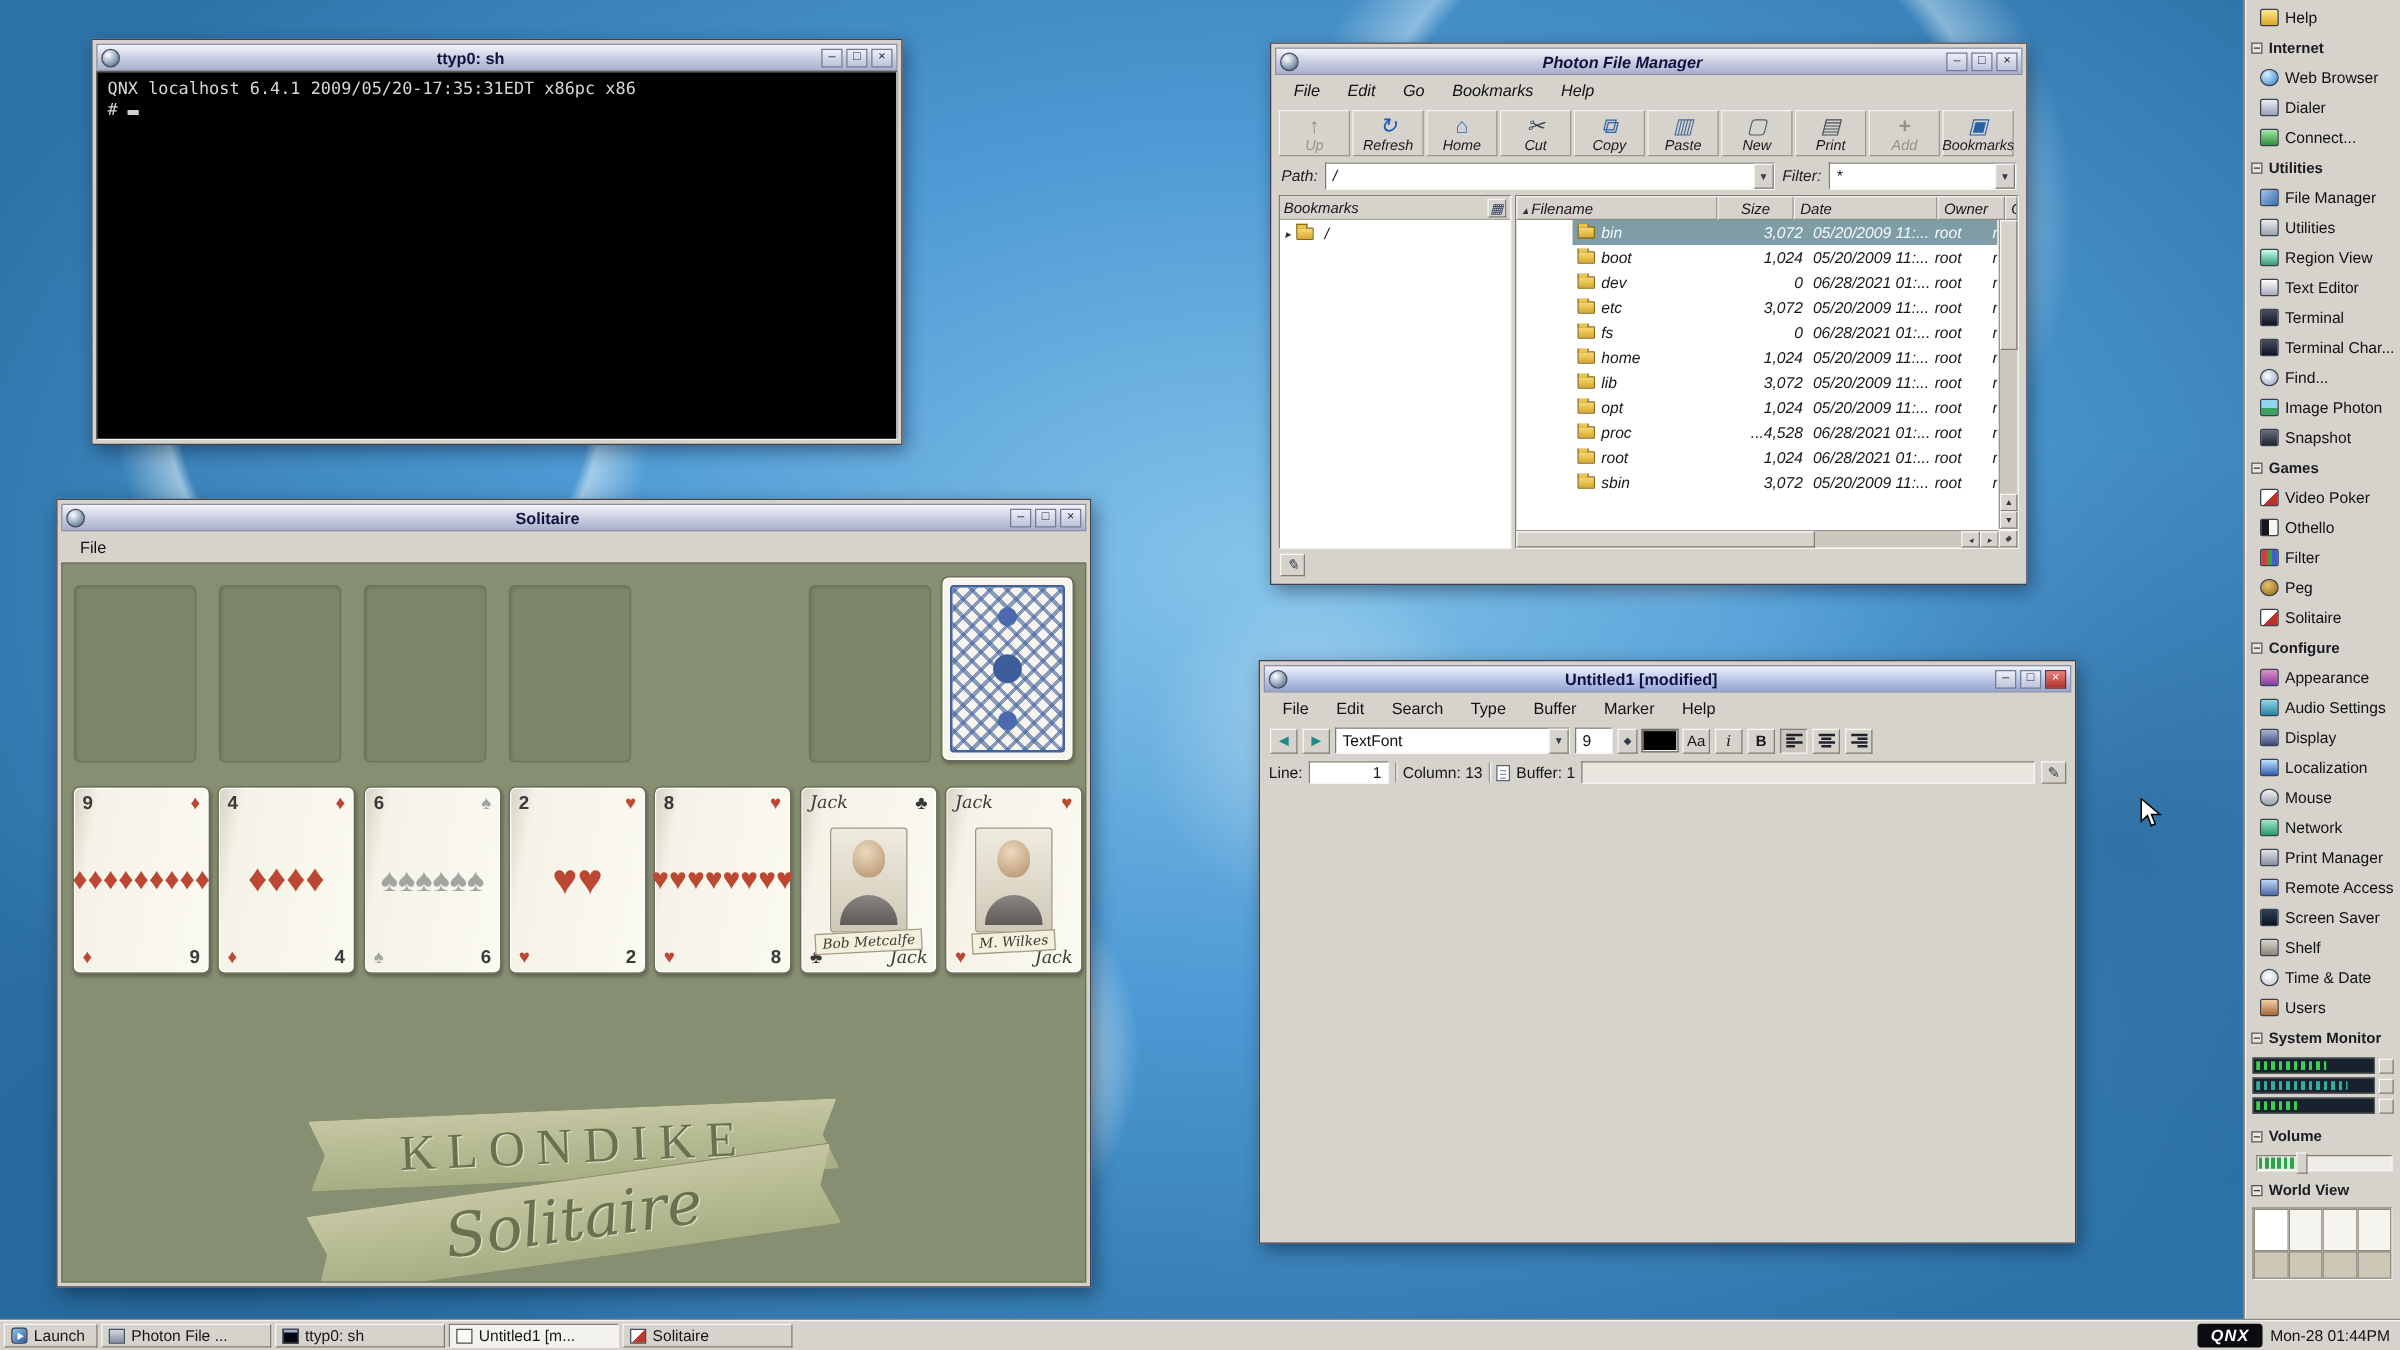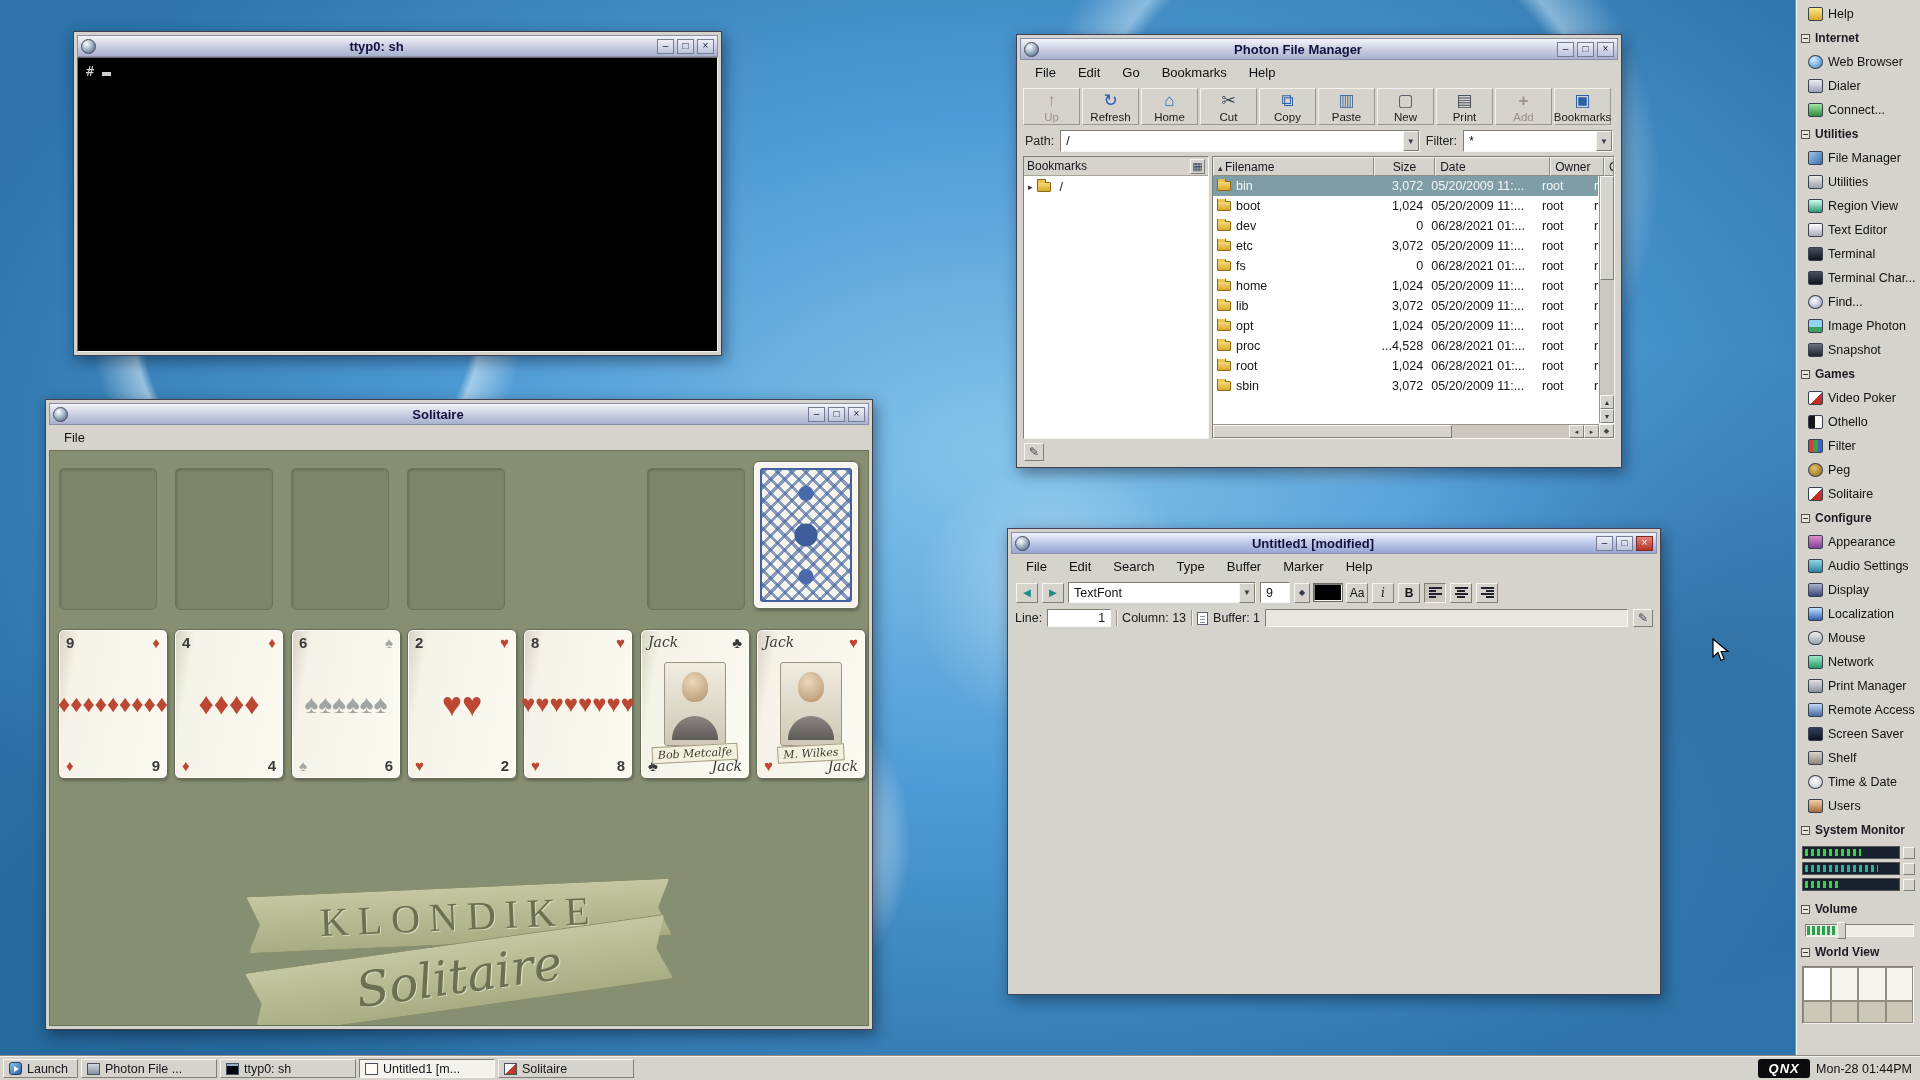--- a/index.html
+++ b/index.html
@@ -38,21 +38,21 @@
   .menu-item { padding:3px 11px; color:#111; }
 
   
   #win-terminal { left:73px; top:31px; width:649px; height:325px; }
   .term-body { flex:1; background:#000; border:1px solid; border-color:#6f6c64 #f2f1ee #f2f1ee #6f6c64;
     padding:5px 8px; font-family:"DejaVu Sans Mono", monospace; font-size:13.5px; line-height:17px; color:#d6d6d6; }
   .tline { white-space:pre; }
   .t-caret { display:inline-block; width:9px; height:4px; background:#cfcfcf; vertical-align:baseline; }
 
   
-  #win-fm { left:1016px; top:34px; width:606px; height:434px; }
+  #win-fm { left:1016px; top:34px; width:606px; height:434px;font-style:italic; }
   .fm-toolbar { display:flex; gap:2px; padding:3px 3px 2px; flex:none; }
   .tool-btn { width:57px; padding:2px 0 1px; display:flex; flex-direction:column; align-items:center;
     justify-content:center; gap:1px; border:1px solid; border-color:#f2f1ee #9a978f #9a978f #f2f1ee; }
   .tool-btn .tb-ico { font-size:17px; line-height:19px; }
   .tool-btn .tb-label { font-size:11.5px; color:#1a1a1a; }
   .tool-btn.disabled .tb-label, .tool-btn.disabled .tb-ico { color:#979287 !important; }
   [data-name="refresh-icon"] { color:#1d57b8; }
   [data-name="home-icon"] { color:#1d6fb8; }
   [data-name="cut-icon"] { color:#33404c; }
   [data-name="copy-icon"] { color:#2b5fa8; }
@@ -87,21 +87,21 @@
     border:1px solid; border-color:#807d75 #f7f6f3 #f7f6f3 #807d75; min-width:0; }
   .fm-cols { display:flex; flex:none; height:19px; background:#d6d3cc; }
   .fm-cols span { font-size:12px; padding:2px 4px; border:1px solid; white-space:nowrap; overflow:hidden;
     border-color:#f2f1ee #8f8c84 #8f8c84 #f2f1ee; }
   .fm-cols span:nth-of-type(1) { width:168px; }
   .fm-cols span:nth-of-type(1)::before { content:"▴ "; font-size:9px; color:#333; }
   .fm-cols span:nth-of-type(2) { width:64px; text-align:center; }
   .fm-cols span:nth-of-type(3) { width:120px; }
   .fm-cols span:nth-of-type(4) { width:56px; }
   .fm-cols span:nth-of-type(5) { flex:1; }
-  .fm-rows { flex:1; overflow:hidden; margin-right:16px; margin-bottom:15px; }
+  .fm-rows { flex:1; overflow:hidden; margin-right:16px; margin-bottom:15px;padding-left:45px; }
   .frow { display:flex; height:20px; align-items:center; }
   .frow.selected { background:#7f9da6; color:#f4f8f8; }
   .fcell { font-size:12.5px; padding:0 4px; white-space:nowrap; overflow:hidden; }
   .w-name { width:168px; display:flex; align-items:center; }
   .w-size { width:64px; text-align:right; justify-content:flex-end; }
   .w-date { width:120px; }
   .w-owner { width:56px; }
   .w-group { flex:1; }
   .folder-icon { width:14px; height:10px; flex:none; margin-right:5px; position:relative; border-radius:1px;
     background:linear-gradient(#f6da74,#d9a92f); border:1px solid #8a6a14; }
@@ -322,20 +322,21 @@
       <span class="title" data-name="window-title">ttyp0: sh</span>
       <span class="winbtns">
         <span class="wbtn" data-name="minimize-button">–</span>
         <span class="wbtn" data-name="maximize-button">□</span>
         <span class="wbtn" data-name="close-button">×</span>
       </span>
     </header>
     <div class="term-body" data-name="terminal-output">
       <div>
 
+          <div class="tline" data-name="terminal-line">QNX localhost 6.4.1 2009/05/20-17:35:31EDT x86pc x86</div>
         </div>
       <div class="tline"><span data-name="terminal-prompt"># </span><span class="t-caret" data-name="terminal-cursor"></span></div>
     </div>
   </section>
 
   <section class="window" id="win-fm" data-name="file-manager-window">
     <header class="titlebar" data-name="file-manager-titlebar">
       <span class="win-icon" data-name="window-menu-icon"></span>
       <span class="title" data-name="window-title">Photon File Manager</span>
       <span class="winbtns">

